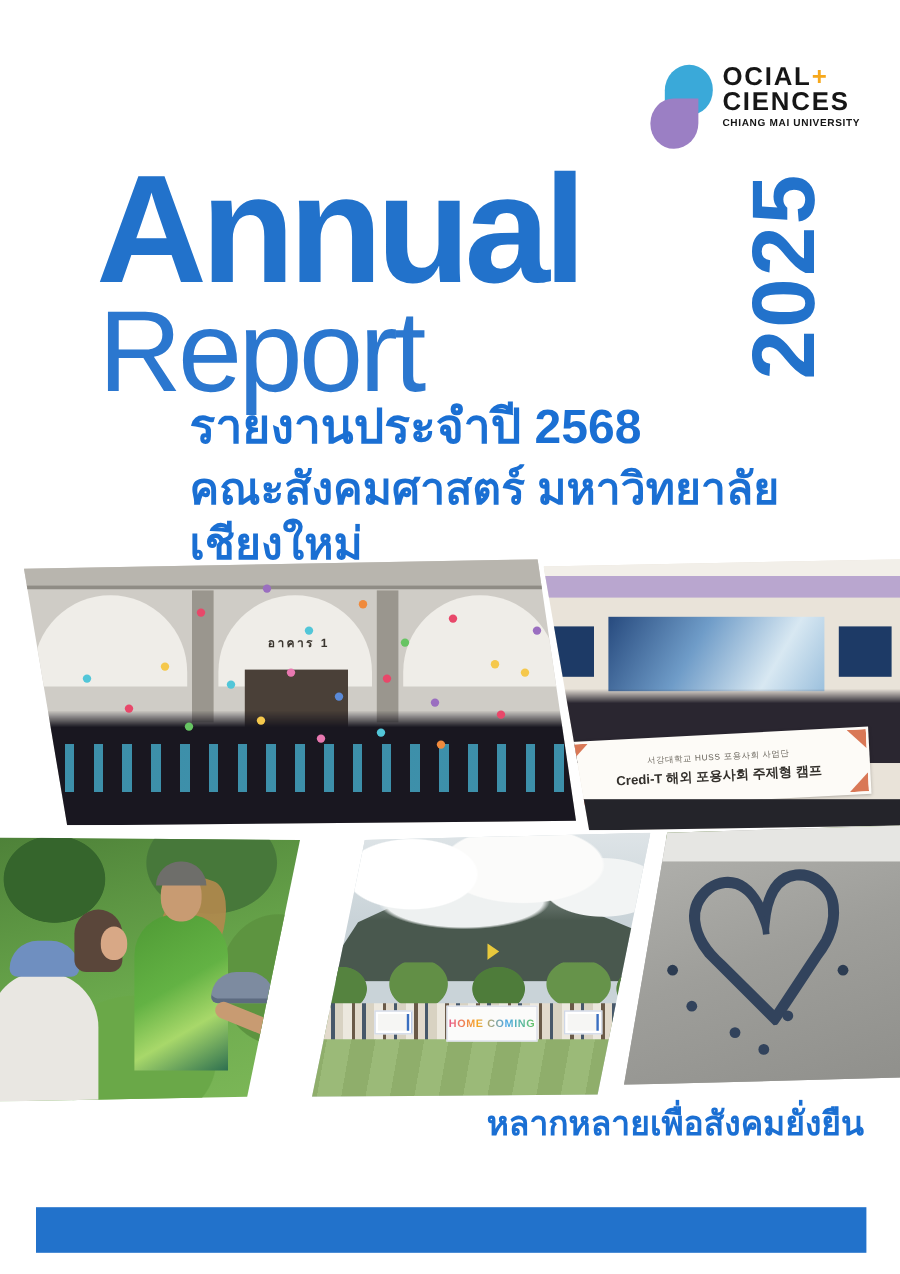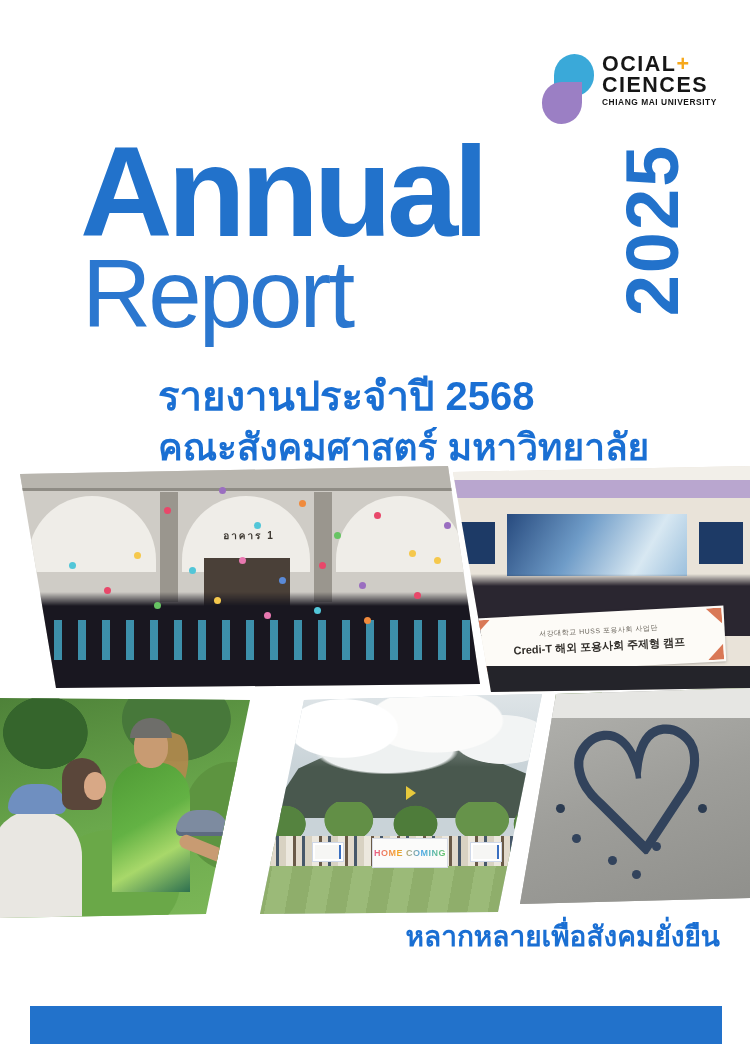--- a/index.html
+++ b/index.html
@@ -21,21 +21,21 @@
   
   .title-main{position:absolute;left:80px;top:128px;font-size:128px;font-weight:800;
       letter-spacing:-5px;color:#2272cb;line-height:1;}
   .title-sub{position:absolute;left:82px;top:246px;font-size:96px;font-weight:400;
       letter-spacing:-3px;color:#2b77cf;line-height:1;}
   .title-year{position:absolute;left:548px;top:190px;width:210px;height:80px;
       transform:rotate(-90deg);display:flex;align-items:center;justify-content:center;
       font-size:74px;font-weight:800;letter-spacing:2px;color:#2272cb;line-height:1;}
 
   
-  .subtitle{position:absolute;left:158px;top:371px;color:#1a6fd3;font-weight:600;}
+  .subtitle{position:absolute;left:158px;top:331px;color:#1a6fd3;font-weight:600;}
   .subtitle .l1{font-size:40px;line-height:1.25;}
   .subtitle .l2{font-size:37px;line-height:1.25;margin-top:4px;}
 
   
   .photo{position:absolute;overflow:hidden;}
 
   
   .p1{left:14px;top:462px;width:470px;height:226px;
       clip-path:polygon(6px 12px,434px 4px,466px 222px,42px 226px);background:#cfccc6;}
   .p1 .beam{position:absolute;left:0;top:0;width:100%;height:26px;background:#b8b5ae;

